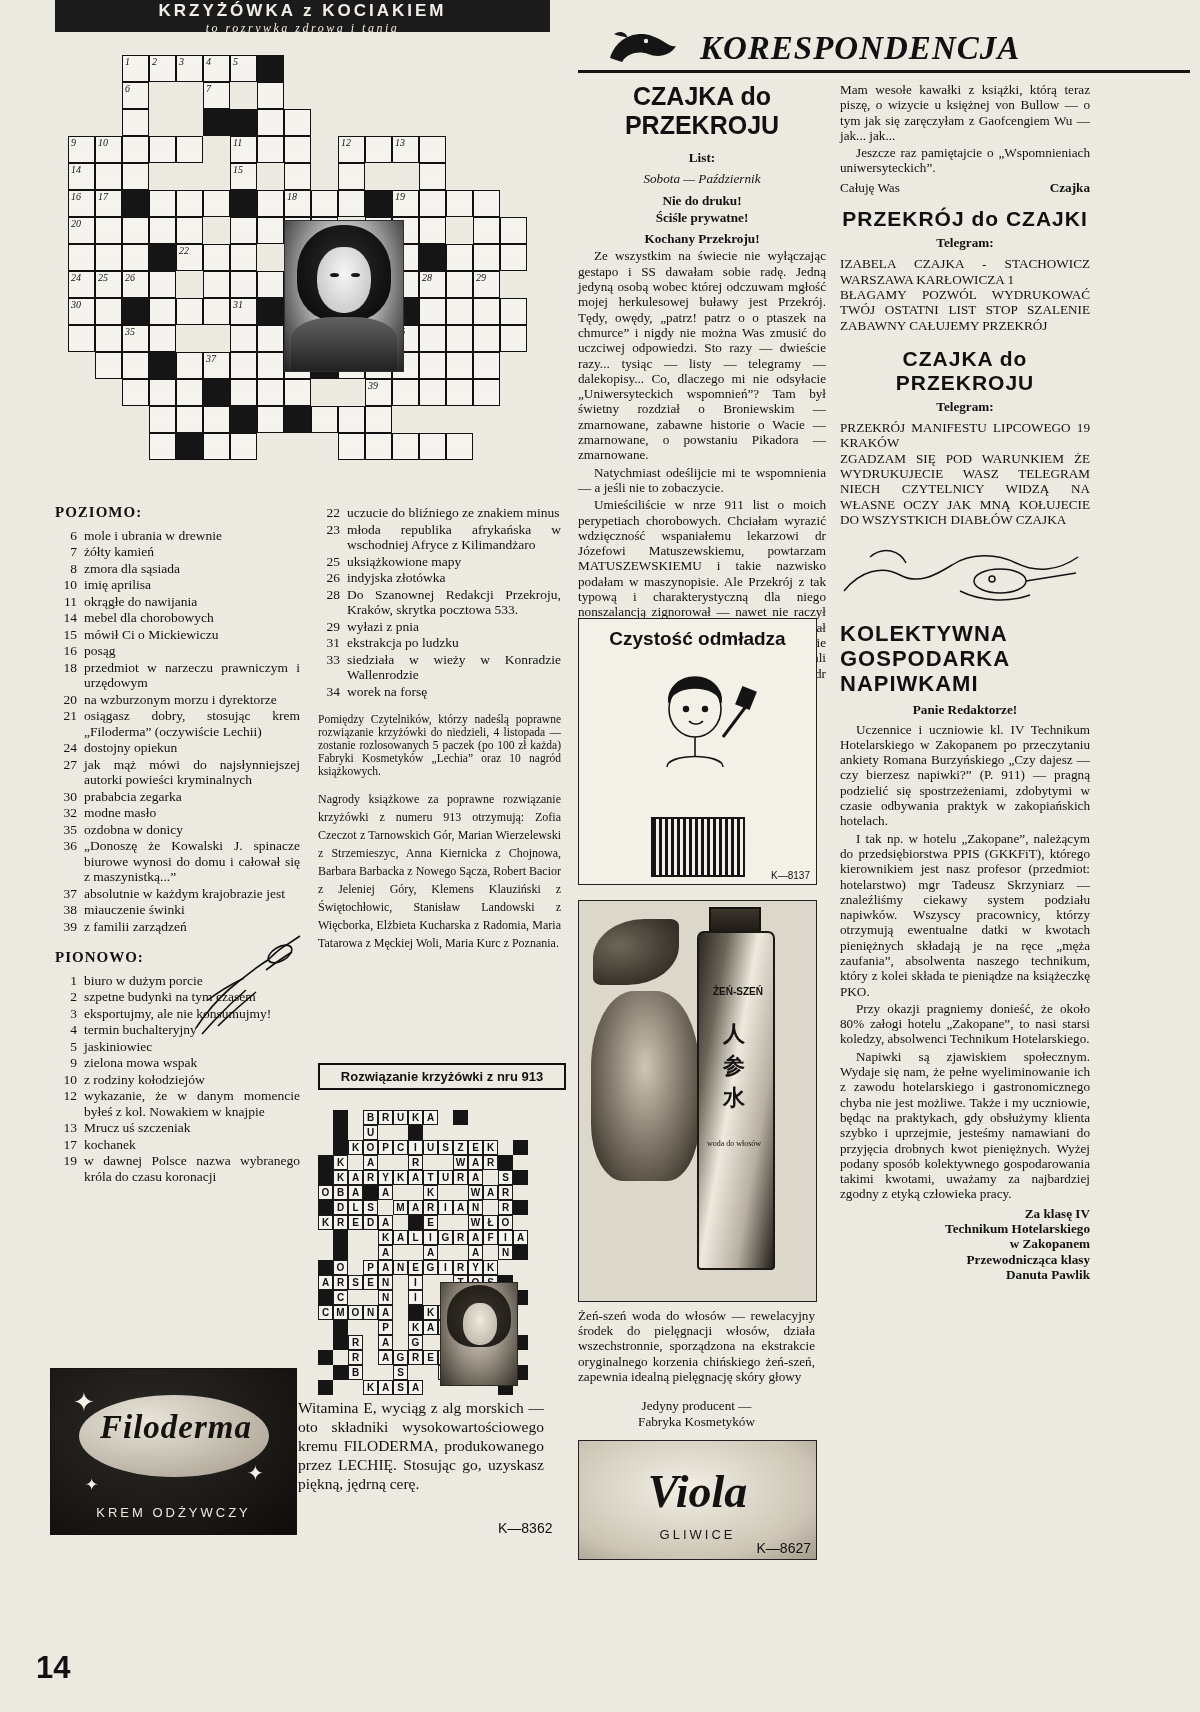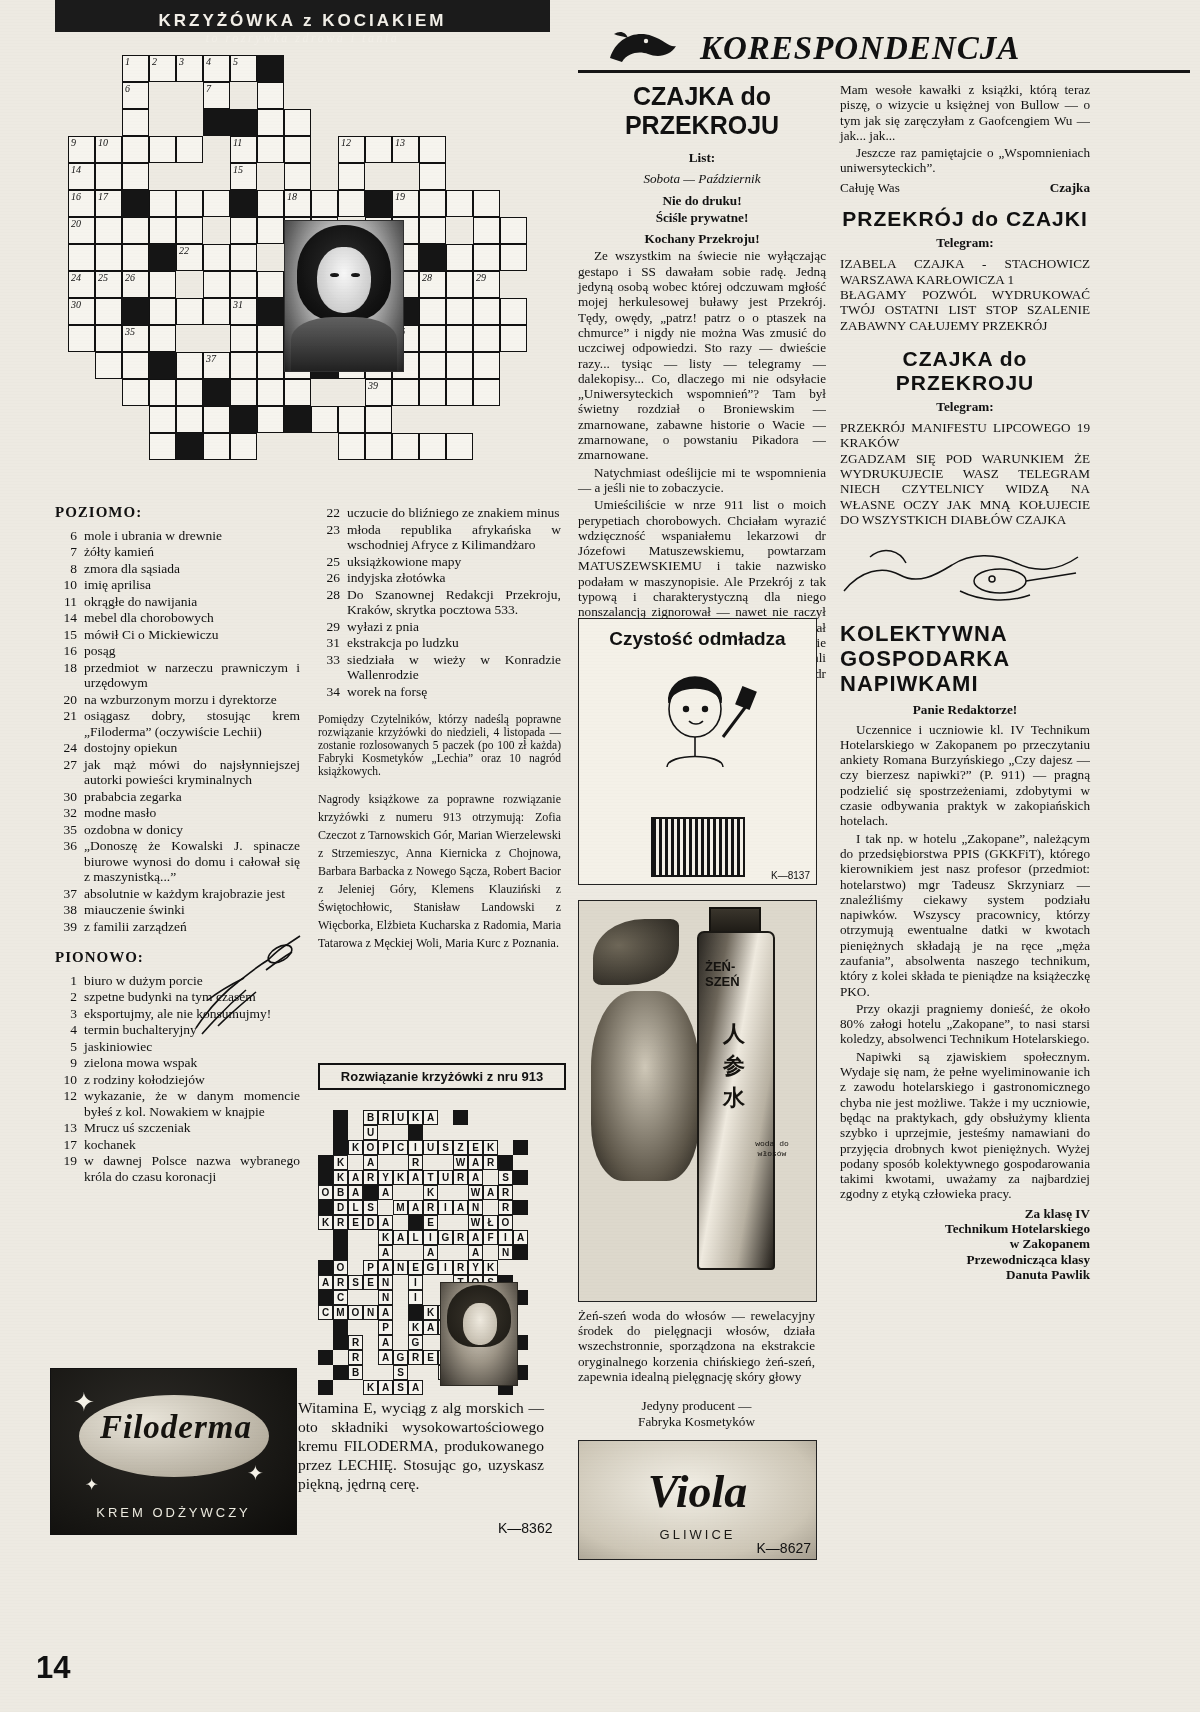--- a/index.html
+++ b/index.html
@@ -23,21 +23,21 @@
   .col{position:absolute;}
 
   
   #banner{
     position:absolute;left:55px;top:0px;width:495px;height:32px;
     background:#1b1b1b;color:#f2efe8;
   }
   #banner .t1{
     font-family:"Liberation Sans", sans-serif;
     font-weight:bold;letter-spacing:3px;font-size:17px;
-    text-align:center;padding-top:11px;
+    text-align:center;padding-top:1px;
   }
   #banner .t2{
     font-family:"Liberation Serif", serif;
     font-style:italic;letter-spacing:2.5px;font-size:12px;text-align:center;
   }
 
   
   #crossword{position:absolute;left:68px;top:55px;}
   .grid{position:relative;width:470px;height:420px;}
   .cell{position:absolute;width:27px;height:27px;box-sizing:border-box;
@@ -901,22 +901,22 @@
   </div>
 
   <div id="ad-gin">
     <div class="leaf"></div>
     <div class="geisha"></div>
     <div class="cap"></div>
     <div class="bottle"></div>
     <div class="kanji" style="top:118px;">人</div>
     <div class="kanji" style="top:150px;">参</div>
     <div class="kanji" style="top:182px;">水</div>
-    <div style="position:absolute;left:126px;top:58px;width:58px;text-align:left;font-family:'Liberation Sans',sans-serif;font-size:13px;font-weight:bold;color:#14120f;">ŻEŃ-SZEŃ</div>
-    <div style="position:absolute;left:124px;top:238px;width:62px;text-align:center;font-family:Liberation Mono, monospace;font-size:8px;color:#14120f;line-height:10px;margin-left:38px;">woda do włosów</div>
+    <div style="position:absolute;left:126px;top:85px;width:58px;text-align:right;font-family:'Liberation Sans',sans-serif;font-size:10px;font-weight:bold;color:#14120f;">ŻEŃ-SZEŃ</div>
+    <div style="position:absolute;left:124px;top:238px;width:62px;text-align:center;font-family:Liberation Serif, serif;font-size:8px;color:#14120f;line-height:10px;">woda do włosów</div>
   </div>
 
   <div style="position:absolute;left:578px;top:1308px;width:237px;font-size:13.2px;line-height:15.2px;text-align:justify;">Żeń-szeń woda do włosów — rewelacyjny środek do pielęgnacji włosów, działa wszechstronnie, sporządzona na ekstrakcie oryginalnego korzenia chińskiego żeń-szeń, zapewnia idealną pielęgnację skóry głowy</div>
   <div style="position:absolute;left:578px;top:1398px;width:237px;text-align:center;font-size:13.2px;">Jedyny producent —</div>
   <div style="position:absolute;left:578px;top:1414px;width:237px;text-align:center;font-size:13.2px;">Fabryka Kosmetyków</div>
 
   <div id="ad-viola">
     <div class="vbrand">Viola</div>
     <div class="vsub">GLIWICE</div>
     <div class="ad-code" style="position:absolute;right:5px;bottom:3px;">K—8627</div>

